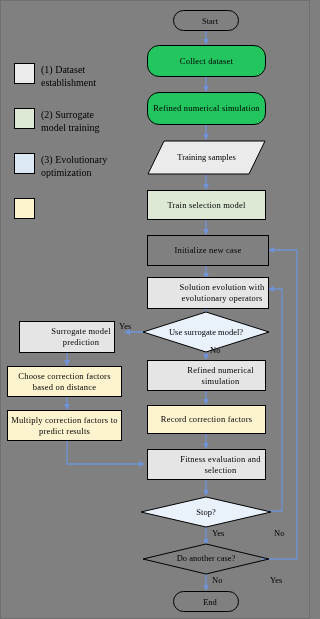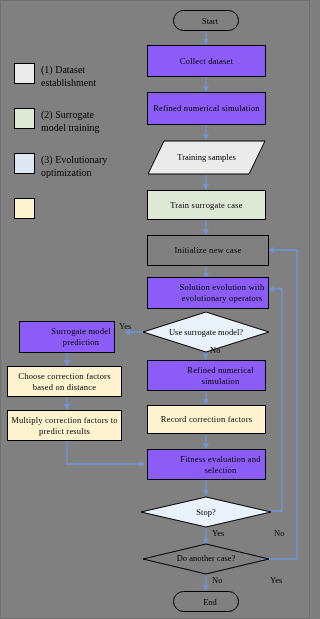--- a/index.html
+++ b/index.html
@@ -7,23 +7,23 @@
        font-family:"Liberation Serif","DejaVu Serif",serif;}
   #canvas{position:relative;width:310px;height:619px;background:#808080;
           box-sizing:border-box;border:1px solid #6f6f6f;}
 
   
   .node{position:absolute;box-sizing:border-box;border:1px solid #000;
         display:flex;align-items:center;justify-content:center;text-align:center;
         font-size:8.5px;line-height:1.25;color:#000;letter-spacing:.2px;}
   .node span{display:block;padding:0 3px;}
 
-  .fill-gray   {background:#8b5cf6;}
+  .fill-gray   {background:#22c55e;border-radius:12px;}
   .fill-green  {background:#dde8d5;}
-  .fill-blue   {background:#8b5cf6;padding-left:28px;}
+  .fill-blue   {background:#e5e5e5;padding-left:28px;}
   .fill-yellow {background:#fdf3cf;}
   .fill-none   {background:transparent;}
 
   
   .term{position:absolute;box-sizing:border-box;border:1px solid #000;
         border-radius:11px;background:transparent;
         display:flex;align-items:center;justify-content:center;
         font-size:8.5px;color:#000;padding-left:8px;}
   .para-wrap{position:absolute;}
   .para-wrap svg{position:absolute;left:0;top:0;}
@@ -140,21 +140,21 @@
   </div>
 
   <div class="para-wrap" style="left:146px;top:139px;width:119px;height:35px;">
     <svg width="119" height="35">
       <polygon points="17,1 118,1 102,34 1,34" fill="#ebebeb" stroke="#000" stroke-width="1"></polygon>
     </svg>
     <div class="ptxt">Training samples</div>
   </div>
 
   <div class="node fill-green" style="left:146px;top:189px;width:119px;height:30px;">
-    <span>Train surrogate case</span>
+    <span>Train selection model</span>
   </div>
 
   <div class="node fill-none" style="left:146px;top:234px;width:122px;height:31px;">
     <span>Initialize new case</span>
   </div>
 
   <div class="node fill-blue" style="left:146px;top:276px;width:122px;height:32px;">
     <span>Solution evolution with evolutionary operators</span>
   </div>
 

